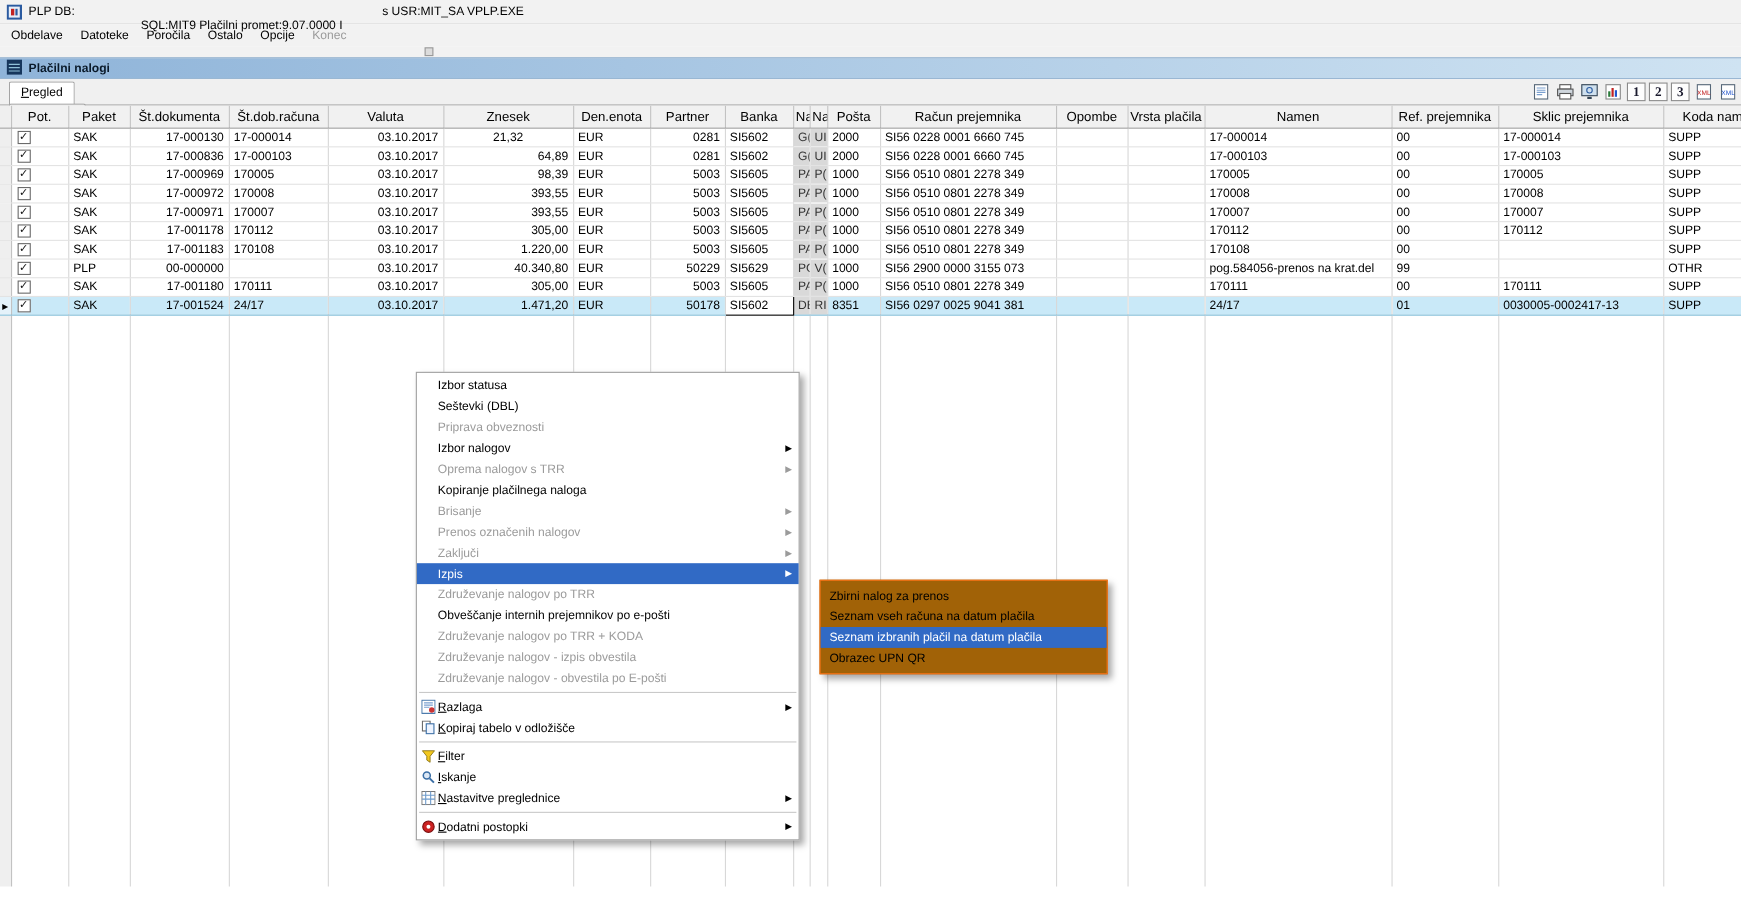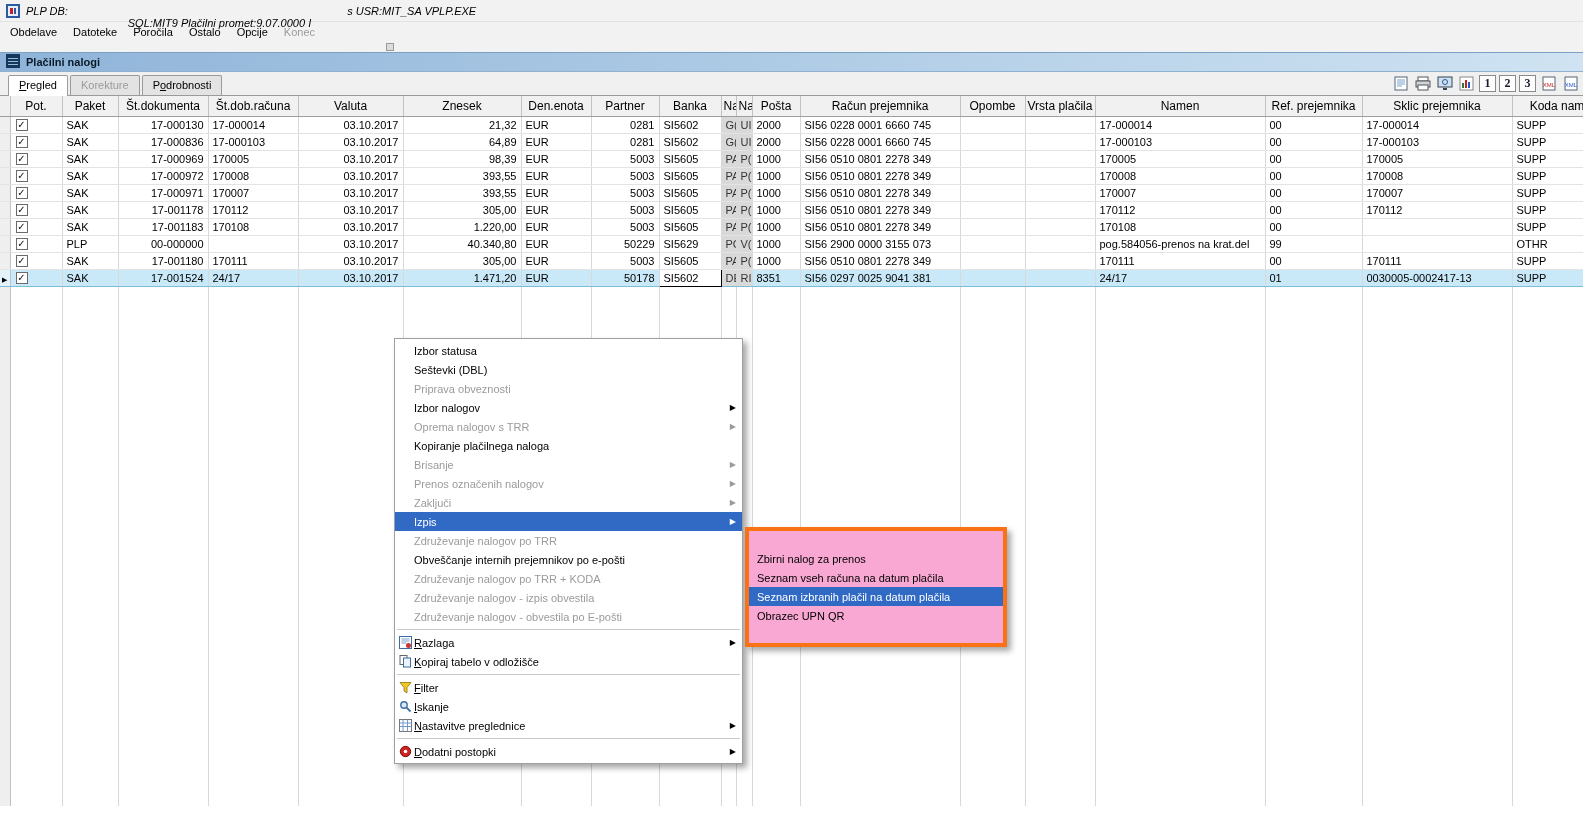--- a/index.html
+++ b/index.html
@@ -1,41 +1,41 @@
 <!DOCTYPE html>
 <html><head>
 <meta charset="utf-8">
 <style>
   * { box-sizing: border-box; margin: 0; padding: 0; }
   html,body { width:1583px; height:826px; overflow:hidden; }
   body { font-family:"Liberation Sans", sans-serif; font-size:11px; color:#000; background:#fff; position:relative; }
   u { text-decoration: underline; }
 
   
-  .titlebar { height:22px; background:#f2f2f2; display:flex; align-items:center; padding:4px 6px; border-bottom:1px solid #e3e3e3;font-style:italic; }
+  .titlebar { height:22px; background:#f2f2f2; display:flex; align-items:center; padding:4px 6px; border-bottom:1px solid #e3e3e3; }
   .titlebar .app-ic { width:16px; height:15px; margin-right:4px; display:flex; align-items:center; }
   .tseg { white-space:nowrap; }
   .tseg2 { margin-left:60px;margin-top:24px; }
   .tseg3 { margin-left:36px; }
 
   
   .menubar { height:20px; background:#f2f2f2; display:flex; align-items:center; padding:0 2px; }
   .menu-top-item { padding:2px 8px; cursor:default; }
   .disabled { color:#9b9b9b; }
 
   .gapstrip { height:10px; background:#f2f2f2; position:relative; }
   .mini-box { position:absolute; left:386px; top:1px; width:8px; height:8px; background:#dcdcdc; border:1px solid #9a9a9a; }
 
   
   .caption { height:20px; background:linear-gradient(90deg,#8fb4d9,#cfe3f2); display:flex; align-items:center; gap:6px; padding:0 6px; border-top:1px solid #7aa0c4; border-bottom:1px solid #8fb0cf; }
   .caption .title { font-weight:bold; color:#0a1a2a; }
 
   
   .tabbar { height:24px; background:#f0f0f0; border-bottom:1px solid #9a9a9a; position:relative; padding:2px 8px 0; }
-  .tabs { display:flex; align-items:center; height:100%; }
+  .tabs { display:flex; align-items:flex-start; height:100%;flex-direction:column; }
   .tab { border:1px solid #9a9a9a; border-bottom:none; background:#e3e3e3; padding:3px 10px 4px; margin-right:2px; border-radius:2px 2px 0 0; cursor:default; }
   .tab.active { background:#fff; margin-bottom:-1px; padding-bottom:5px; }
   .toolbar { position:absolute; right:3px; top:2px; display:flex; align-items:center; gap:3px; }
   .tb-btn { width:19px; height:19px; display:flex; align-items:center; justify-content:center; }
   .num-btn { width:17px; height:17px; border:1px solid #8a8a8a; background:#fdfdfd; font-family:"Liberation Serif", serif; font-weight:bold; font-size:12px; display:flex; align-items:center; justify-content:center; color:#1a1a2e; }
 
   
   .grid { position:relative; height:710px; overflow:hidden; background:#fff; }
   table.grid-table { border-collapse:collapse; table-layout:fixed; width:1592px; }
   .grid-table th { height:20px; background:#f1f1f1; border-right:1px solid #c2c2c2; border-bottom:1px solid #9e9e9e; font-weight:normal; font-size:12px; white-space:nowrap; overflow:hidden; padding:0 2px; }
@@ -46,28 +46,28 @@
   tr.current td.shade { background:#d9d9d9; }
   tr.current td.gutter { background:#e4f2fa; }
   td.editor { background:#fff !important; border:1px solid #000 !important; }
   .cb { width:12px; height:12px; border:1px solid #6a6a6a; background:#fff; display:inline-flex; align-items:center; justify-content:center; font-size:10px; line-height:1; margin:1px 0 0 1px; color:#111; }
   .rowmark { font-size:7px; }
   tr.filler td { height:540px; border-bottom:none; background:#fff; vertical-align:top; }
   tr.filler td.gutter { background:#efefef; }
   tr.filler td.shade { background:#fff; }
 
   
-  .ctx { position:absolute; left:394px; top:338px; width:349px; background:#fff; border:1px solid #a0a0a0; box-shadow:4px 4px 6px rgba(0,0,0,.35); padding:2px 0; z-index:10; }
+  .ctx { position:absolute; left:378px; top:338px; width:349px; background:#fff; border:1px solid #a0a0a0; box-shadow:4px 4px 6px rgba(0,0,0,.35); padding:2px 0; z-index:10; }
   .ctx-item { height:19px; display:flex; align-items:center; padding:0 16px 0 2px; position:relative; cursor:default; }
   .ctx-icon { flex:0 0 17px; display:flex; align-items:center; justify-content:center; }
   .ctx-label { flex:1; white-space:nowrap; overflow:hidden; }
   .ctx-arrow { position:absolute; right:6px; font-size:8px; }
   .ctx-item.hl { background:#316ac5; color:#fff; }
   .ctx-sep { height:1px; background:#c9c9c9; margin:3px 2px; }
-  .sub { position:absolute; left:745px; top:527px; width:262px; background:#f9a8d4; border:4px solid #f97316; box-shadow:4px 4px 6px rgba(0,0,0,.35); padding:18px 0; z-index:11; }
+  .sub { position:absolute; left:745px; top:527px; width:262px; background:#a16207; border:1px solid #f97316; box-shadow:4px 4px 6px rgba(0,0,0,.35); padding:4px 0; z-index:11; }
   .sub-item { height:19px; display:flex; align-items:center; padding:0 10px 0 8px; white-space:nowrap; cursor:default; }
   .sub-item.hl { background:#316ac5; color:#fff; }
 </style>
 </head>
 <body>
 
 <div class="titlebar">
   <span class="app-ic">
     <svg width="14" height="14">
         <rect width="14" height="14" fill="#2a5aa0"></rect>
@@ -206,21 +206,21 @@
         </tr>
       </thead>
       <tbody>
         <tr>
           <td class="gutter"></td>
           <td><span class="cb">✓</span></td>
           <td>SAK</td>
           <td style="text-align: right;">17-000130</td>
           <td>17-000014</td>
           <td style="text-align: right;">03.10.2017</td>
-          <td style="text-align: right;">21,32</td>
+          <td style="text-align: center;">21,32</td>
           <td>EUR</td>
           <td style="text-align: right;">0281</td>
           <td>SI5602</td>
           <td class="shade">G(</td>
           <td class="shade">UI</td>
           <td>2000</td>
           <td>SI56 0228 0001 6660 745</td>
           <td></td>
           <td></td>
           <td>17-000014</td>

